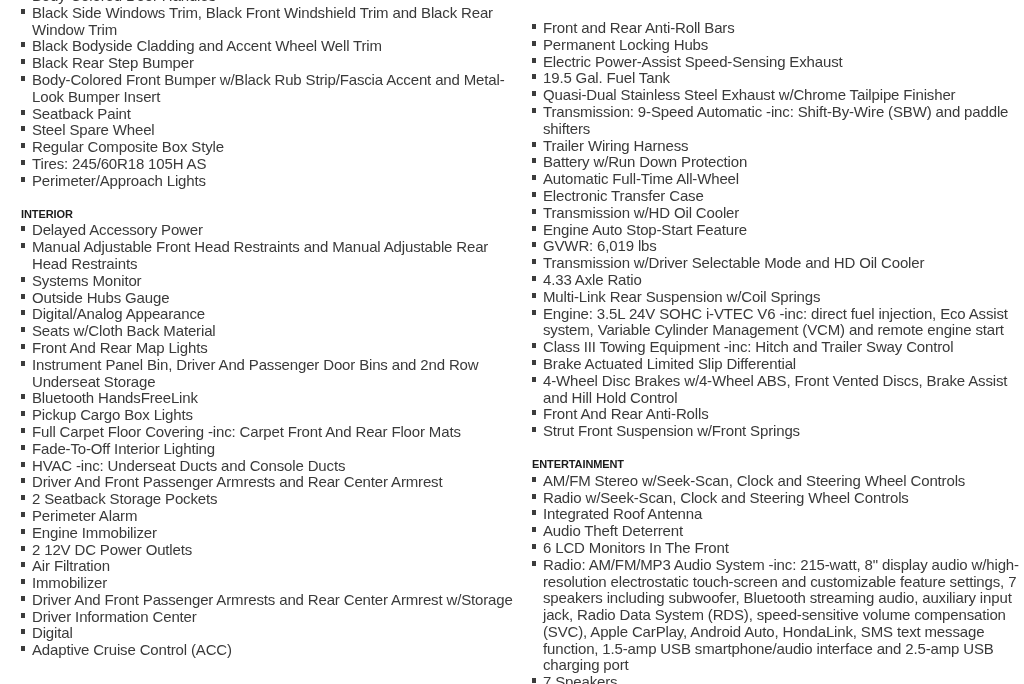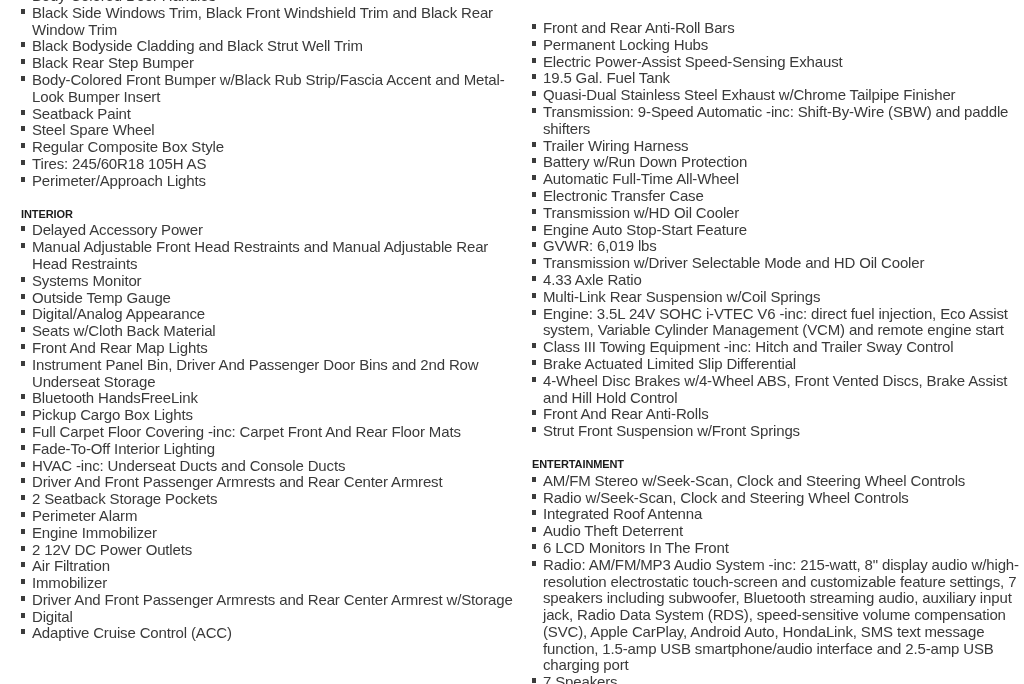--- a/index.html
+++ b/index.html
@@ -61,54 +61,55 @@
 </style>
 </head>
 <body>
 
 <div class="page">
   <div class="col">
       <div class="sec clip-top">
         <ul class="feature-list">
           <li>Body-Colored Door Handles</li>
           <li>Black Side Windows Trim, Black Front Windshield Trim and Black Rear Window Trim</li>
-          <li>Black Bodyside Cladding and Black Strut Well Trim</li>
+          <li>Black Bodyside Cladding and Accent Wheel Well Trim</li>
           <li>Black Rear Step Bumper</li>
           <li>Body-Colored Front Bumper w/Black Rub Strip/Fascia Accent and Metal-Look Bumper Insert</li>
           <li>Seatback Paint</li>
           <li>Steel Spare Wheel</li>
           <li>Regular Composite Box Style</li>
           <li>Tires: 245/60R18 105H AS</li>
           <li>Perimeter/Approach Lights</li>
         </ul>
       </div>
       <div class="sec">
         <div class="sec-heading">INTERIOR</div>
         <ul class="feature-list">
           <li>Delayed Accessory Power</li>
           <li>Manual Adjustable Front Head Restraints and Manual Adjustable Rear Head Restraints</li>
           <li>Systems Monitor</li>
-          <li>Outside Temp Gauge</li>
+          <li>Outside Hubs Gauge</li>
           <li>Digital/Analog Appearance</li>
           <li>Seats w/Cloth Back Material</li>
           <li>Front And Rear Map Lights</li>
           <li>Instrument Panel Bin, Driver And Passenger Door Bins and 2nd Row Underseat Storage</li>
           <li>Bluetooth HandsFreeLink</li>
           <li>Pickup Cargo Box Lights</li>
           <li>Full Carpet Floor Covering -inc: Carpet Front And Rear Floor Mats</li>
           <li>Fade-To-Off Interior Lighting</li>
           <li>HVAC -inc: Underseat Ducts and Console Ducts</li>
           <li>Driver And Front Passenger Armrests and Rear Center Armrest</li>
           <li>2 Seatback Storage Pockets</li>
           <li>Perimeter Alarm</li>
           <li>Engine Immobilizer</li>
           <li>2 12V DC Power Outlets</li>
           <li>Air Filtration</li>
           <li>Immobilizer</li>
           <li>Driver And Front Passenger Armrests and Rear Center Armrest w/Storage</li>
+          <li>Driver Information Center</li>
           <li>Digital</li>
           <li>Adaptive Cruise Control (ACC)</li>
         </ul>
       </div>
     </div>
   <div class="col">
       <div class="sec clip-top">
         <ul class="feature-list">
           <li>Front and Rear Anti-Roll Bars</li>
           <li>Permanent Locking Hubs</li>

